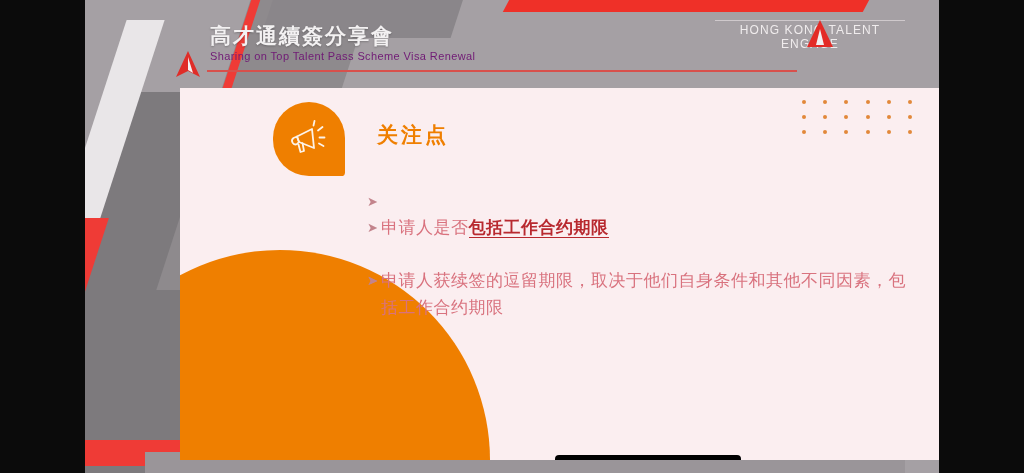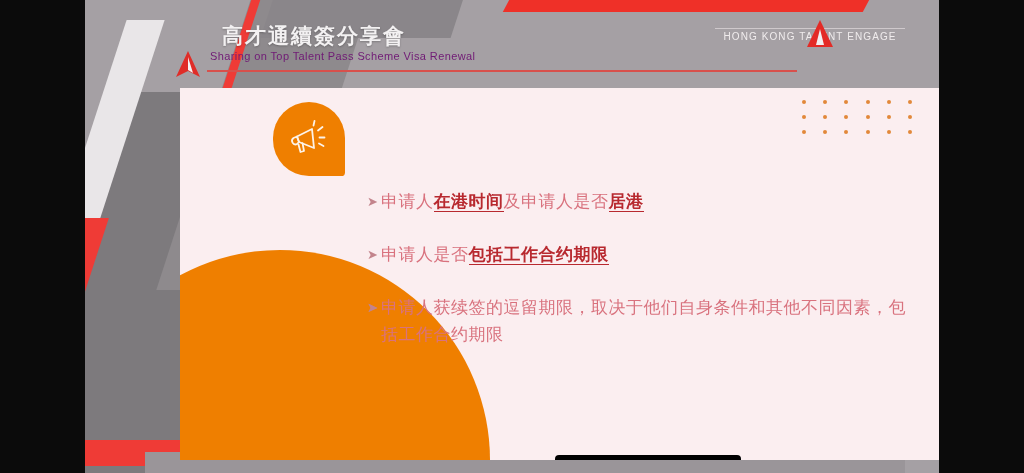--- a/index.html
+++ b/index.html
@@ -50,21 +50,20 @@
   .band-bot-red{left:-60px;top:440px;width:260px;height:26px;background:#ef3b36;
              transform:skewX(-18deg);}
   .band-bot-grey{left:60px;top:452px;width:760px;height:40px;background:#9a9599;}
 
   
   .header{position:absolute;left:0;top:0;width:854px;height:88px;}
   .hdr-title{
     position:absolute;left:125px;top:22px;
     font-size:21px;font-weight:bold;color:#f3f1f2;letter-spacing:2px;
     text-shadow:0 1px 2px rgba(0,0,0,.25);
-    margin-left:12px;
   }
   .hdr-sub{
     position:absolute;left:125px;top:50px;
     font-size:11px;color:#701a75;letter-spacing:.4px;
   }
   .hdr-rule{
     position:absolute;left:122px;top:70px;width:590px;height:2px;background:#d8504c;
   }
   .hdr-mark{
     position:absolute;left:90px;top:50px;width:26px;height:28px;
@@ -79,21 +78,21 @@
   .logo-tri{
     position:absolute;left:92px;top:2px;width:0;height:0;
     border-left:13px solid transparent;border-right:13px solid transparent;
     border-bottom:27px solid #e32b26;
   }
   .logo-tri:after{
     content:"";position:absolute;left:-4px;top:9px;width:0;height:0;
     border-left:4px solid transparent;border-right:4px solid transparent;
     border-bottom:16px solid #f2eff0;
   }
-  .logo-en{font-size:10px;color:#f0eced;letter-spacing:1.1px;margin-top:10px;
+  .logo-en{font-size:12px;color:#f0eced;letter-spacing:1.1px;margin-top:2px;
     border-top:1px solid #cfc9cc;padding-top:2px;}
   .logo-zh{font-size:12px;color:#f2eff0;letter-spacing:1px;margin-top:1px;font-weight:bold;}
 
   
   .card{
     position:absolute;left:95px;top:88px;width:760px;height:372px;
     background:#fbeef0;overflow:hidden;
   }
   .card-quarter{
     position:absolute;left:-110px;bottom:-210px;width:420px;height:420px;
@@ -210,24 +209,25 @@
             <path d="M9 17.5 L5.5 19 a3.6 3.6 0 0 0 -1 4.6 a3.6 3.6 0 0 0 4.4 1.6 L11 23 Z"></path>
             <path d="M10.5 25.5 L12.5 33 L16 32 L14.5 24.2"></path>
             <path d="M30 11.5 L34.5 8"></path>
             <path d="M31.5 18.5 L36.5 18.5"></path>
             <path d="M31 24.5 L35.5 27"></path>
             <path d="M25.5 6.5 L26.5 2"></path>
           </g>
         </svg>
       </div>
 
+      <div class="card-heading">关注点</div>
 
       <div class="bullets">
         <div class="bullet">
-          <span class="marker">➤</span><span><span>申请人</span><em>在港时间</em><span>及申请人是否</span><em>居港</em></span>
+          <span class="marker">➤</span>
         </div>
         <div class="bullet">
           <span class="marker">➤</span><span><span>申请人是否</span><em>包括工作合约期限</em></span>
         </div>
         <div class="bullet">
           <span class="marker">➤</span>
         </div>
         <div class="bullet last">
           <span class="marker">➤</span><span><span>申请人获续签的逗留期限，取决于他们自身条件和其他不同因素，包括工作合约期限</span></span>
         </div>

